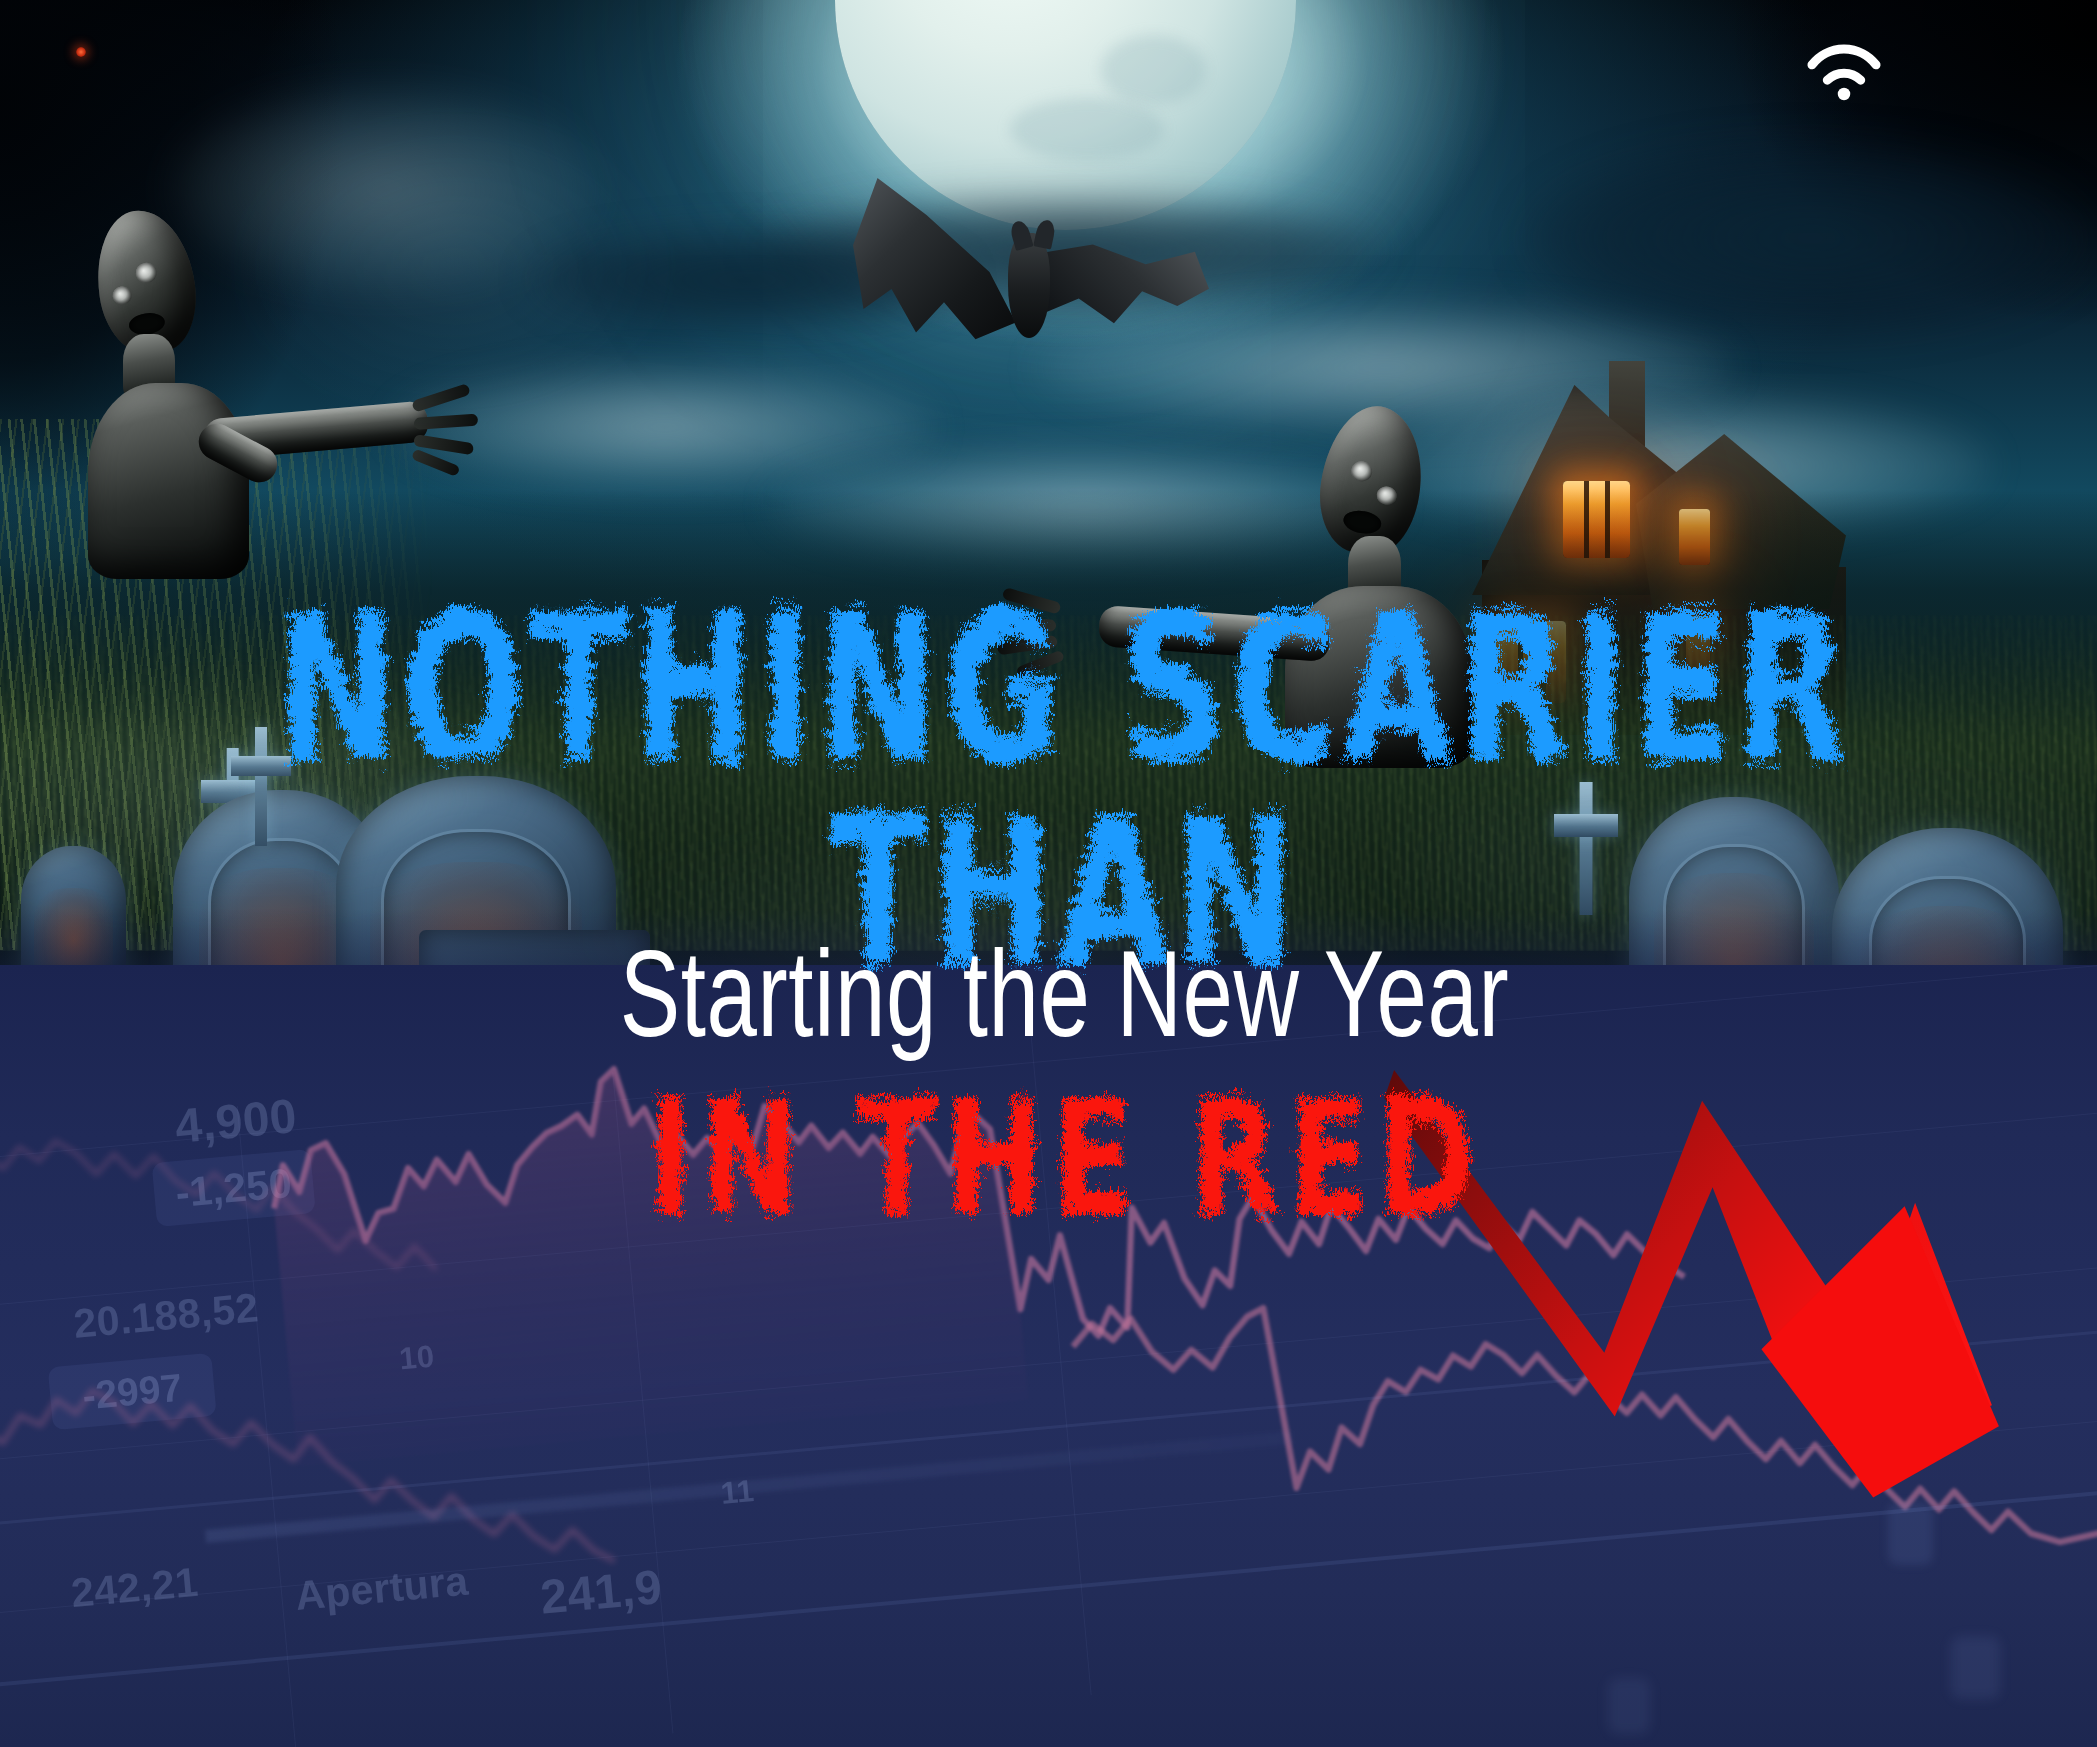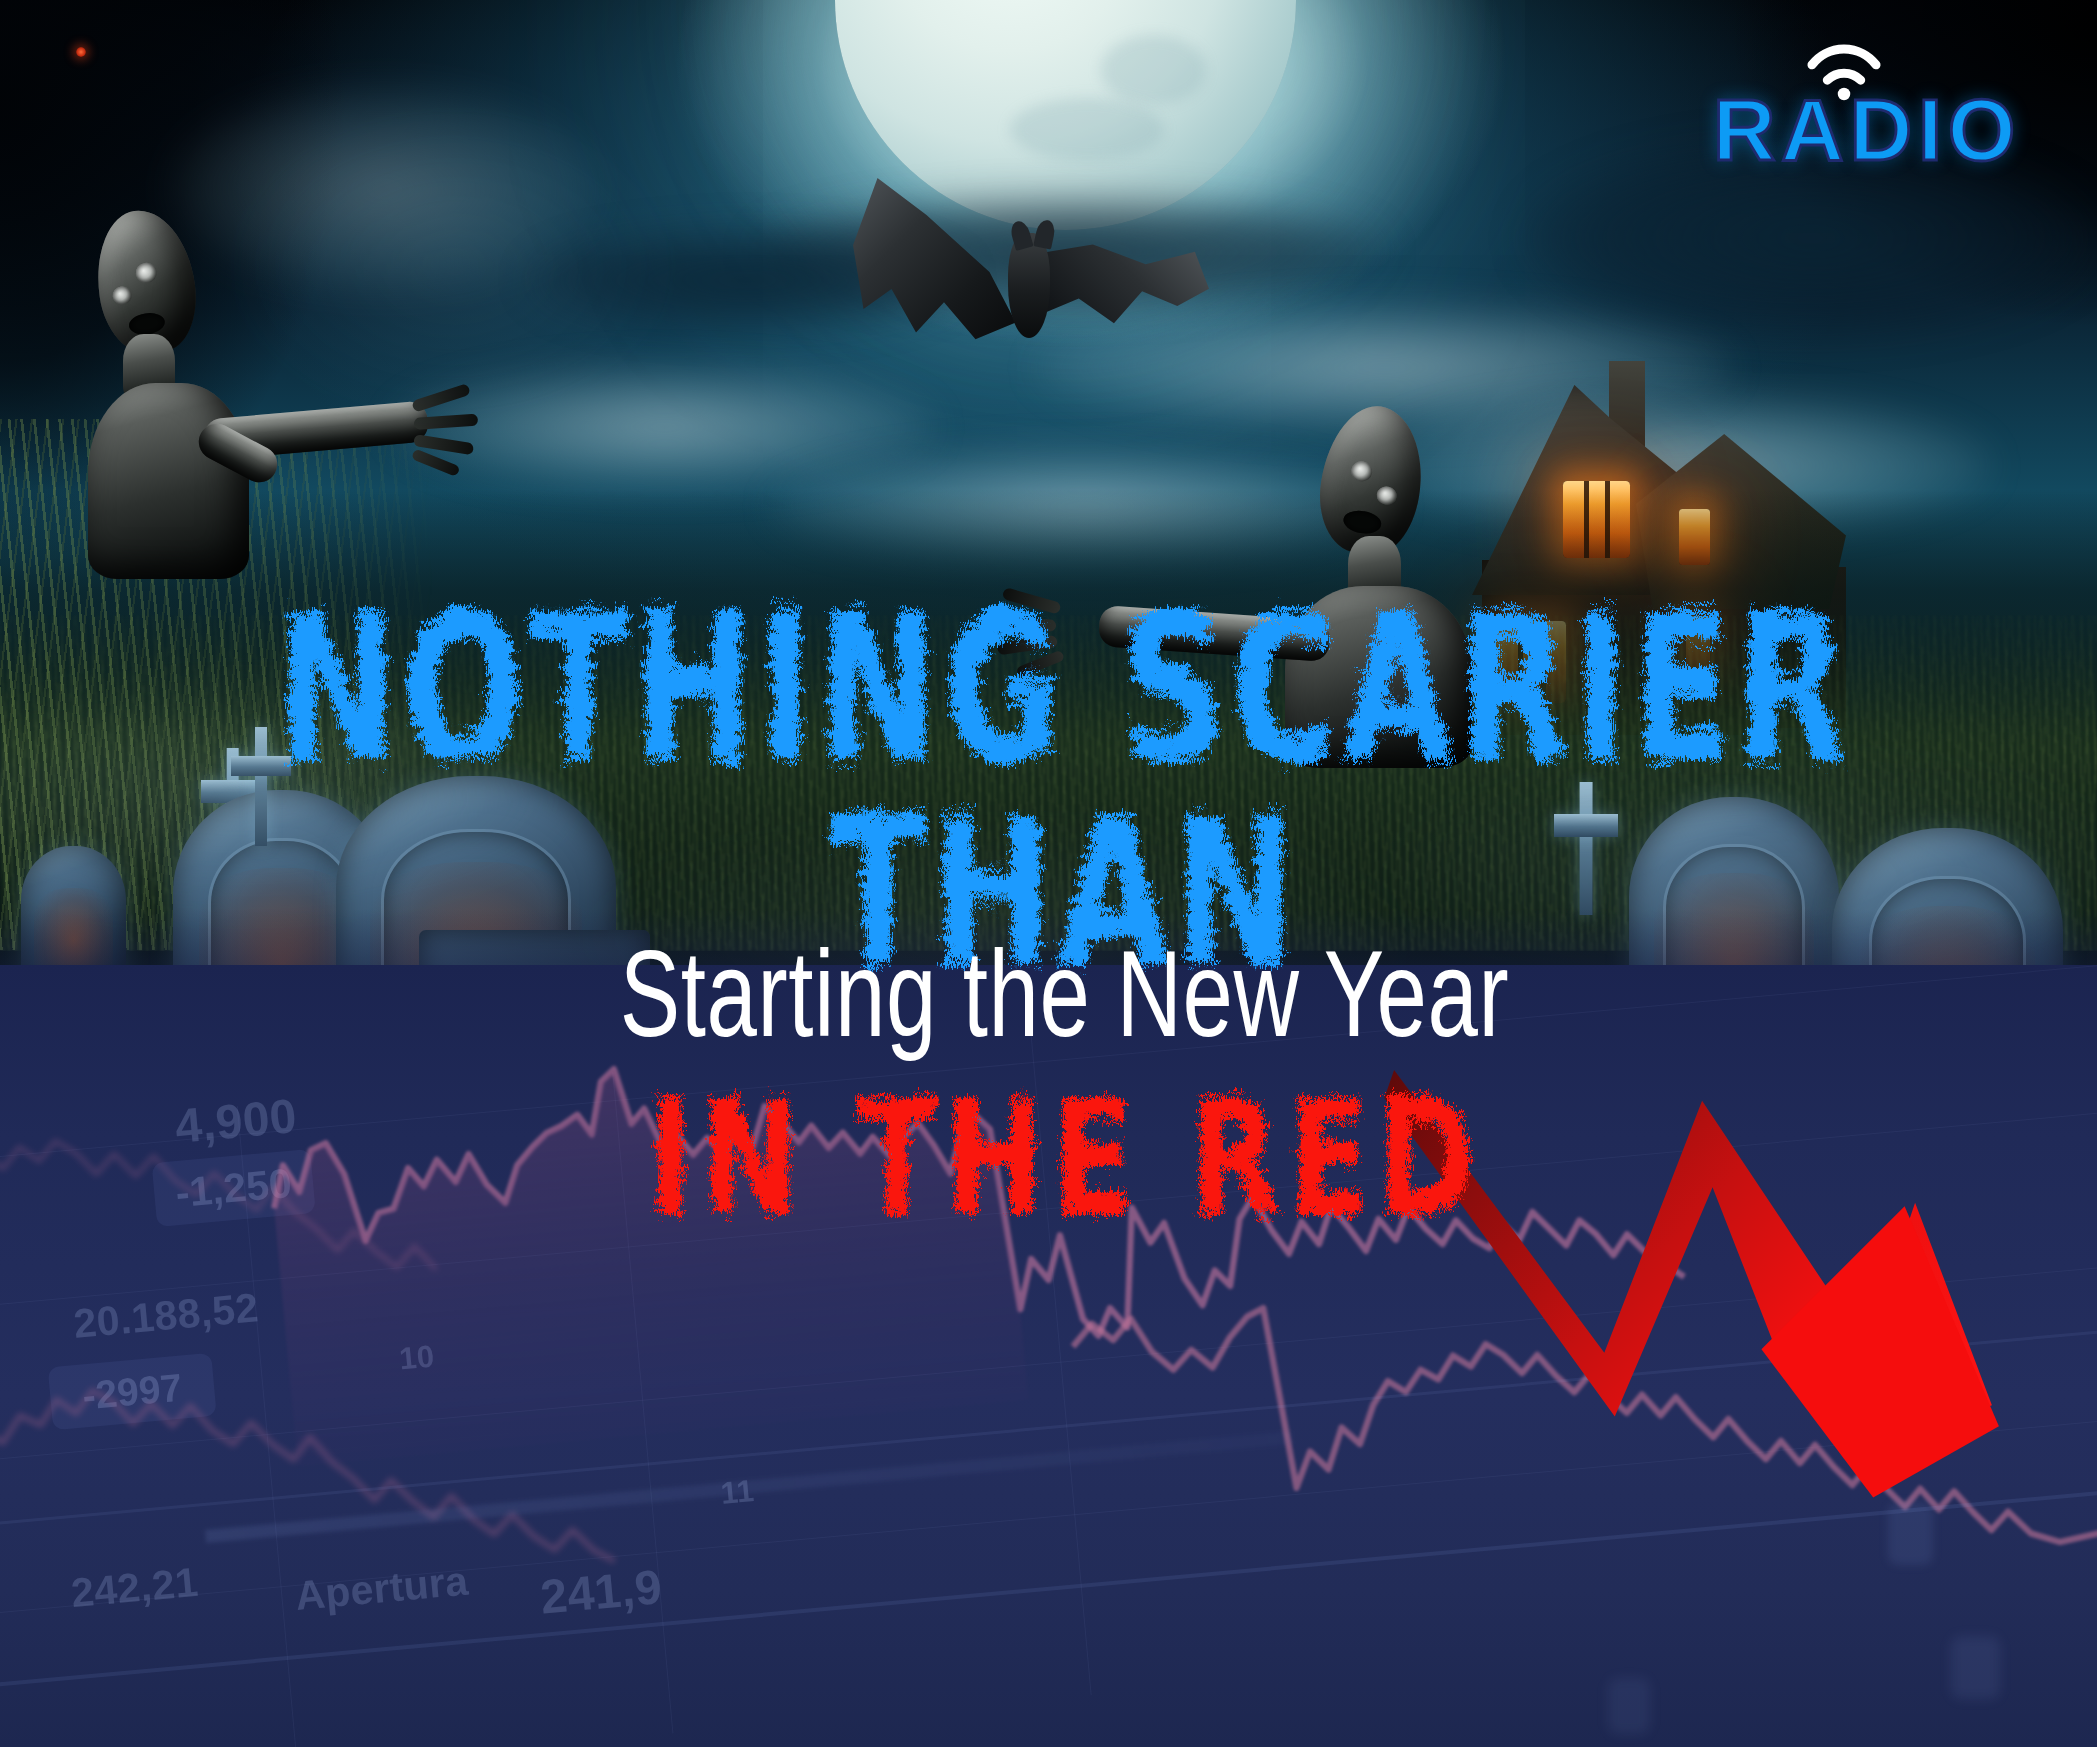--- a/index.html
+++ b/index.html
@@ -541,21 +541,20 @@
   </div>
 
   <div class="logo">
     <div class="wifi">
       <svg width="84" height="64" viewBox="0 0 120 92">
         <path d="M14,40 A58,58 0 0 1 106,40" fill="none" stroke="#ffffff" stroke-width="13" stroke-linecap="round"></path>
         <path d="M36,62 A34,34 0 0 1 84,62" fill="none" stroke="#ffffff" stroke-width="13" stroke-linecap="round"></path>
         <circle cx="60" cy="82" r="9" fill="#ffffff"></circle>
       </svg>
     </div>
-    <div class="logo-radio">RADIO</div>
   </div>
 
   <div class="headline-wrap">
     <div><span class="hl-scary">NOTHING SCARIER THAN</span></div>
     <div style="margin-top:50px;"><span class="hl-sub">Starting the New Year</span></div>
     <div style="margin-top:41px;"><span class="hl-red">IN THE RED</span></div>
   </div>
 
 </div>
 

